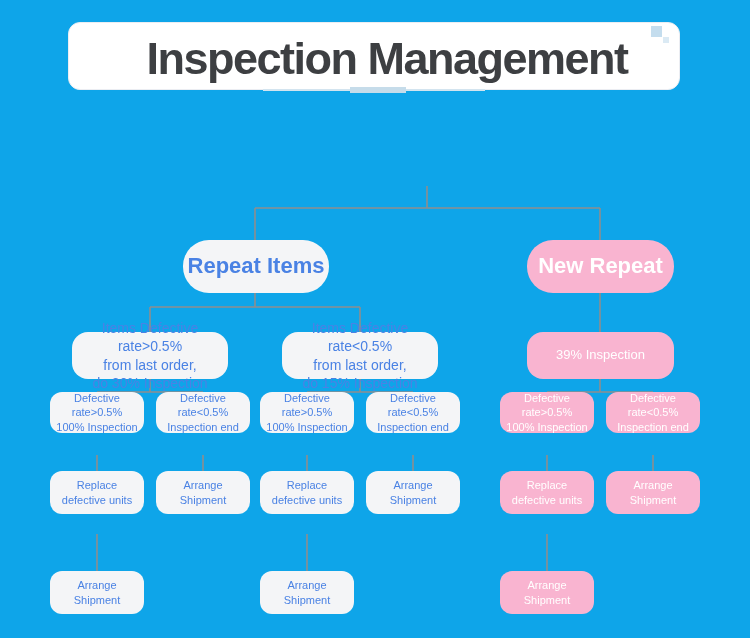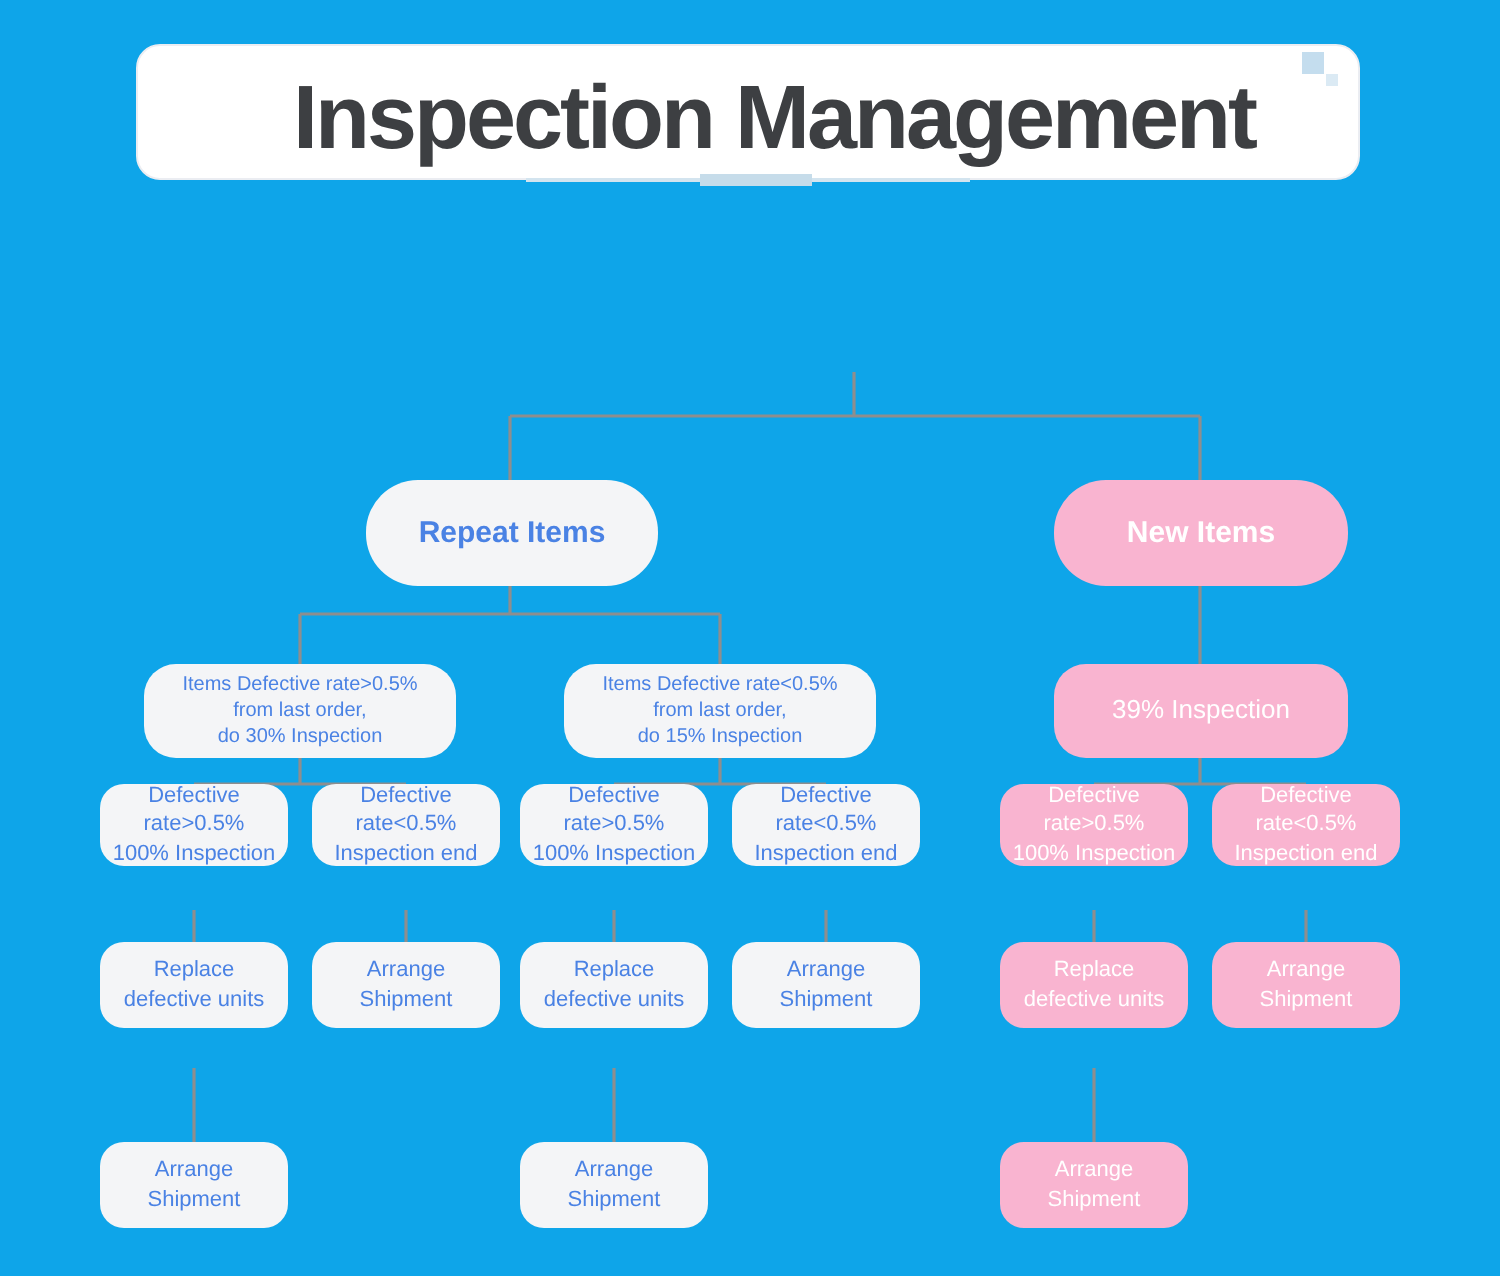--- a/index.html
+++ b/index.html
@@ -25,22 +25,22 @@
   .wires{position:absolute;left:0;top:0;pointer-events:none;}
   
   .node{
     position:absolute;display:flex;align-items:center;justify-content:center;
     text-align:center;white-space:pre-line;border-radius:12px;
     line-height:1.3;box-sizing:border-box;padding:2px 4px;
   }
   .g{background:#f4f5f7;color:#4a82e4;}
   .p{background:#f9b4d0;color:#ffffff;}
   .root{left:342px;top:126px;width:170px;height:61px;font-size:20px;font-weight:bold;border-radius:20px;}
-  .lvl2{top:240px;width:146px;height:53px;font-size:15px;font-weight:bold;border-radius:26px;}
-  .cond{top:332px;width:156px;height:47px;font-size:10px;border-radius:16px;}
+  .lvl2{top:240px;width:146px;height:53px;font-size:22px;font-weight:bold;border-radius:26px;}
+  .cond{top:332px;width:156px;height:47px;font-size:14px;border-radius:16px;}
   .small{width:94px;font-size:11px;border-radius:12px;}
   .r4{top:392px;height:41px;}
   .r5{top:471px;height:43px;}
   .r6{top:571px;height:43px;}
   .c1{left:50px;} .c2{left:156px;} .c3{left:260px;} .c4{left:366px;} .c5{left:500px;} .c6{left:606px;}
 </style>
 </head>
 <body>
 
 <div class="stage">
@@ -59,21 +59,21 @@
              M150 379 L150 392 M97 392 L203 392 M97 392 L97 414 M203 392 L203 414
              M360 379 L360 392 M307 392 L413 392 M307 392 L307 414 M413 392 L413 414
              M600 379 L600 392 M547 392 L653 392 M547 392 L547 414 M653 392 L653 414
              M97 455 L97 491 M203 455 L203 491 M307 455 L307 491
              M413 455 L413 491 M547 455 L547 491 M653 455 L653 491
              M97 534 L97 571 M307 534 L307 571 M547 534 L547 571" stroke="#8e8e8e" stroke-width="1.6" fill="none"></path>
   </svg>
 
 
   <div class="node g lvl2" style="left:183px;">Repeat Items</div>
-  <div class="node p lvl2" style="left:527px;width:147px;">New Items</div>
+  <div class="node p lvl2" style="left:527px;width:147px;">New Repeat</div>
 
   <div class="node g cond" style="left:72px;">Items Defective rate&gt;0.5%
 from last order,
 do 30% Inspection</div>
   <div class="node g cond" style="left:282px;">Items Defective rate&lt;0.5%
 from last order,
 do 15% Inspection</div>
   <div class="node p cond" style="left:527px;width:147px;font-size:13px;">39% Inspection</div>
 
   <div class="node g small r4 c1">Defective rate&gt;0.5%

